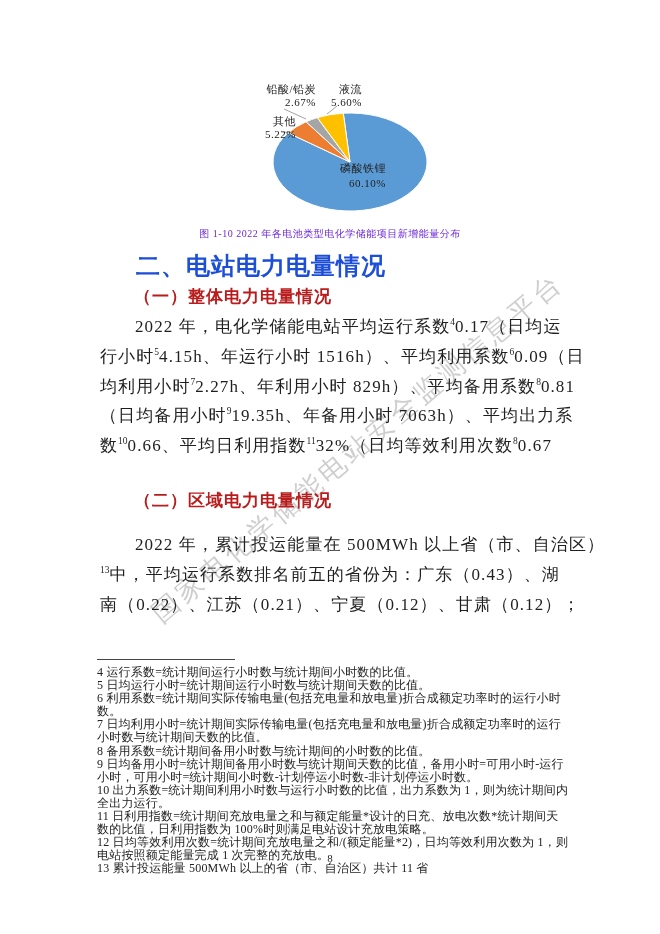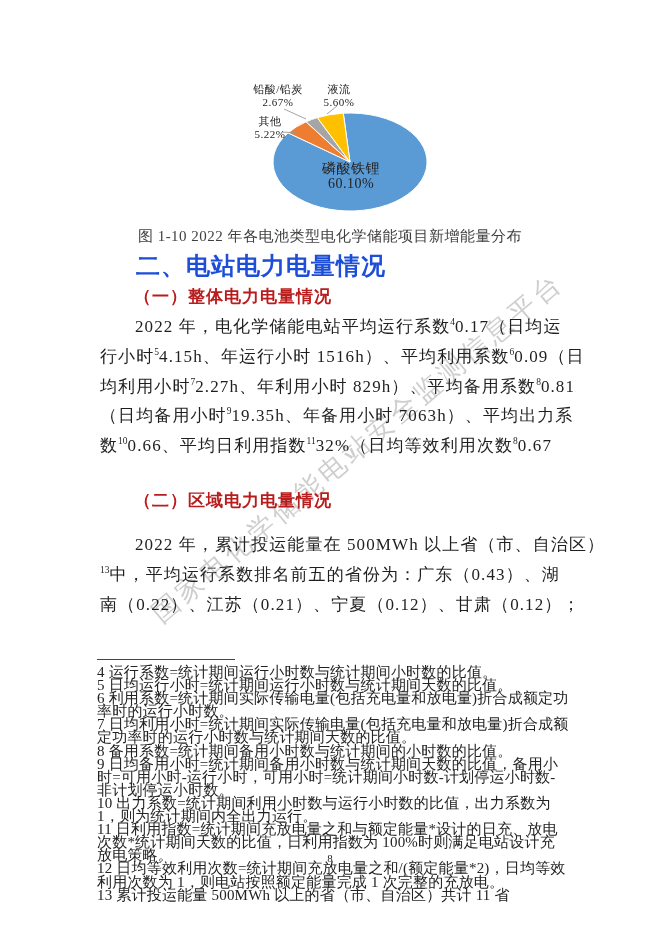--- a/index.html
+++ b/index.html
@@ -11,41 +11,41 @@
   
   .watermark{
     position:absolute;left:77px;top:430px;width:560px;height:34px;
     text-align:center;white-space:nowrap;
     font-size:27px;letter-spacing:4px;color:rgba(125,125,125,0.38);
     transform:rotate(-40deg);transform-origin:center;pointer-events:none;
   }
   
   .figure{position:absolute;left:240px;top:82px;width:232px;height:150px;}
   .figure svg{position:absolute;left:0;top:0;}
-  .fig-label{position:absolute;font-size:11px;line-height:13px;text-align:center;color:#222;letter-spacing:0.5px;}
+  .fig-label{position:absolute;font-size:11px;line-height:13px;text-align:right;color:#222;letter-spacing:0.5px;}
   .lab-lead{left:0;top:1px;width:76px;}
   .lab-flow{left:76px;top:1px;width:46px;}
   .lab-other{left:4px;top:33px;width:52px;}
-  .lab-main{left:66px;top:79px;width:90px;font-size:14px;line-height:15px;}
+  .lab-main{left:56px;top:79px;width:90px;font-size:11px;line-height:15px;}
   .caption{position:absolute;top:227px;left:0;width:660px;text-align:center;
-    font-size:15px;letter-spacing:0.5px;color:#404040;}
+    font-size:10px;letter-spacing:0.5px;color:#6d28d9;}
   
   .main{position:absolute;left:100px;top:251px;width:458px;}
   .h2{font-family:"Liberation Sans","DejaVu Sans",sans-serif;font-weight:bold;
       font-size:24px;line-height:30px;padding-left:36px;letter-spacing:1px;color:#1d4ed8;}
   .h3{font-weight:bold;font-size:17px;line-height:31px;padding-left:34px;letter-spacing:1px;color:#b91c1c;}
   .h3.second{margin-top:24px;}
   .para{margin:0;}
   .para2{margin-top:14px;}
   .bline{font-size:17px;line-height:29.8px;letter-spacing:1.1px;white-space:nowrap;}
   .bline.indent{padding-left:35px;}
   .bline sup{font-size:9.5px;line-height:0;letter-spacing:0;}
   
   .footnotes{position:absolute;left:97px;top:659px;width:472px;
-    font-size:15px;line-height:13.1px;letter-spacing:0.2px;color:#222;}
+    font-size:12px;line-height:13.1px;letter-spacing:0.2px;color:#222;}
   .fn-sep{width:138px;border-top:1px solid #444;margin-bottom:6px;}
   .fn{margin:0;}
   .pagenum{position:absolute;top:852px;left:0;width:660px;text-align:center;font-size:11px;color:#222;}
 </style>
 </head>
 <body>
 
 <div class="page">
 
   <div class="watermark">国家电化学储能电站安全监测信息平台</div>

